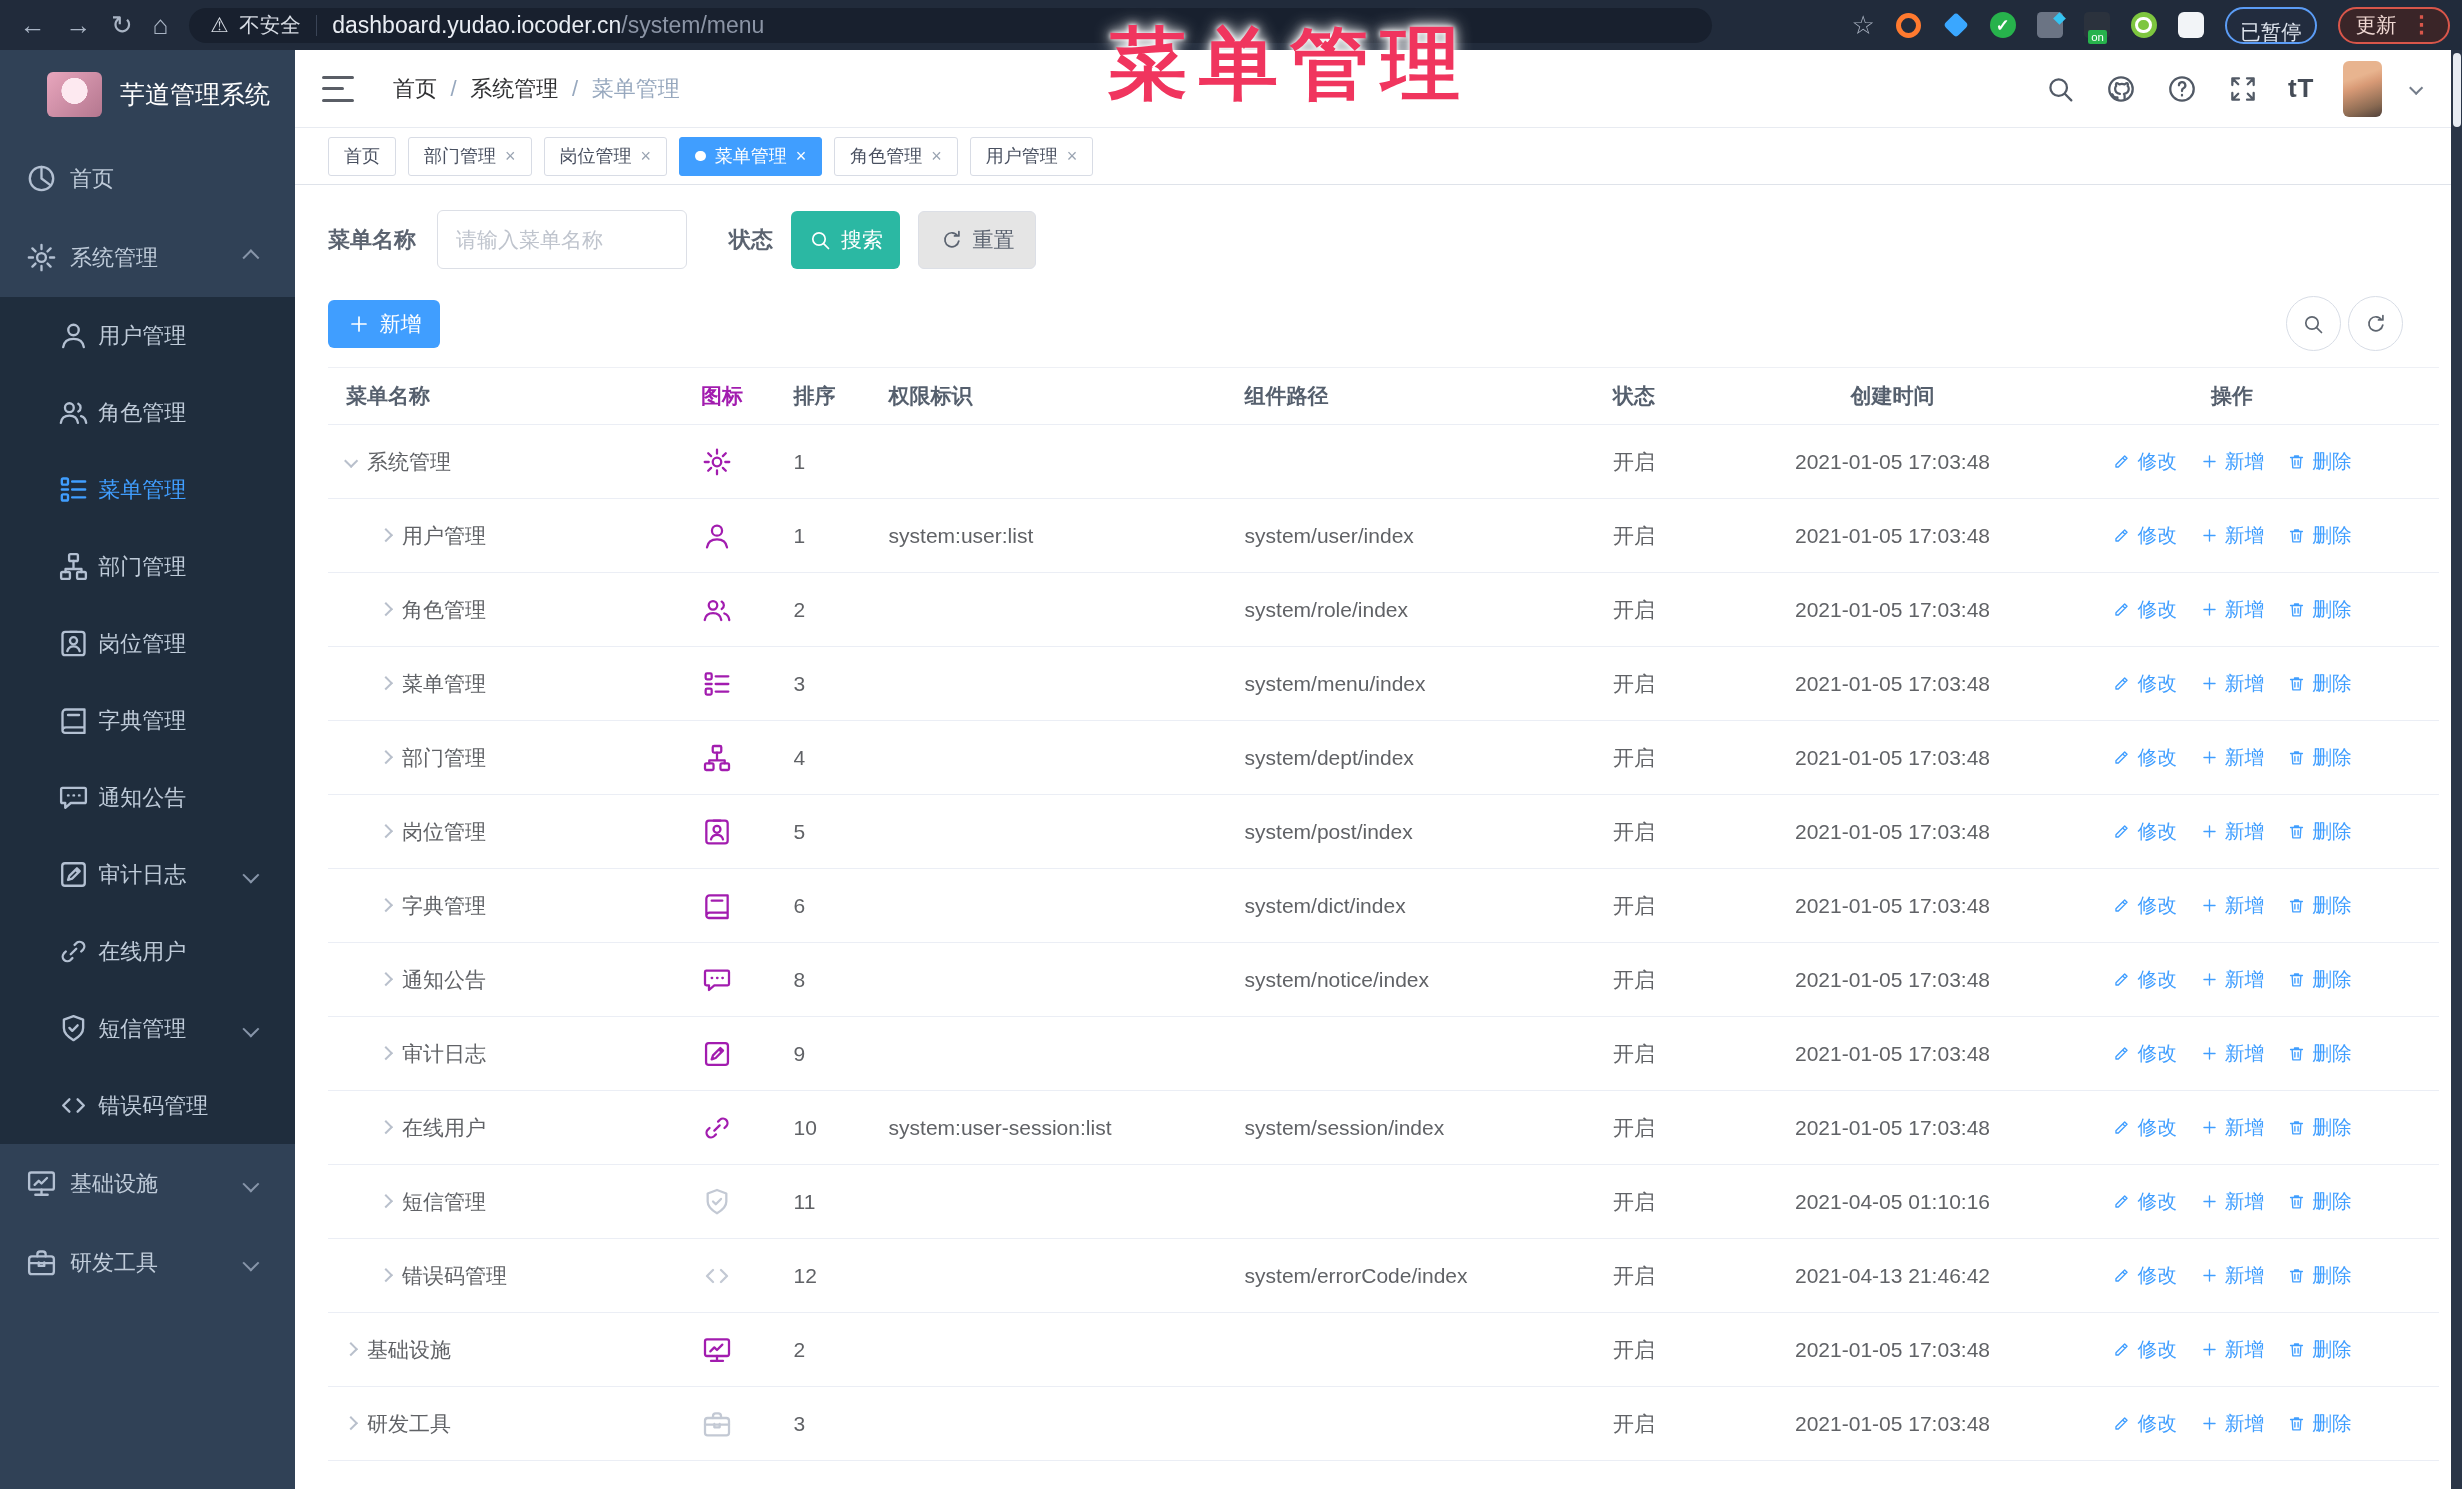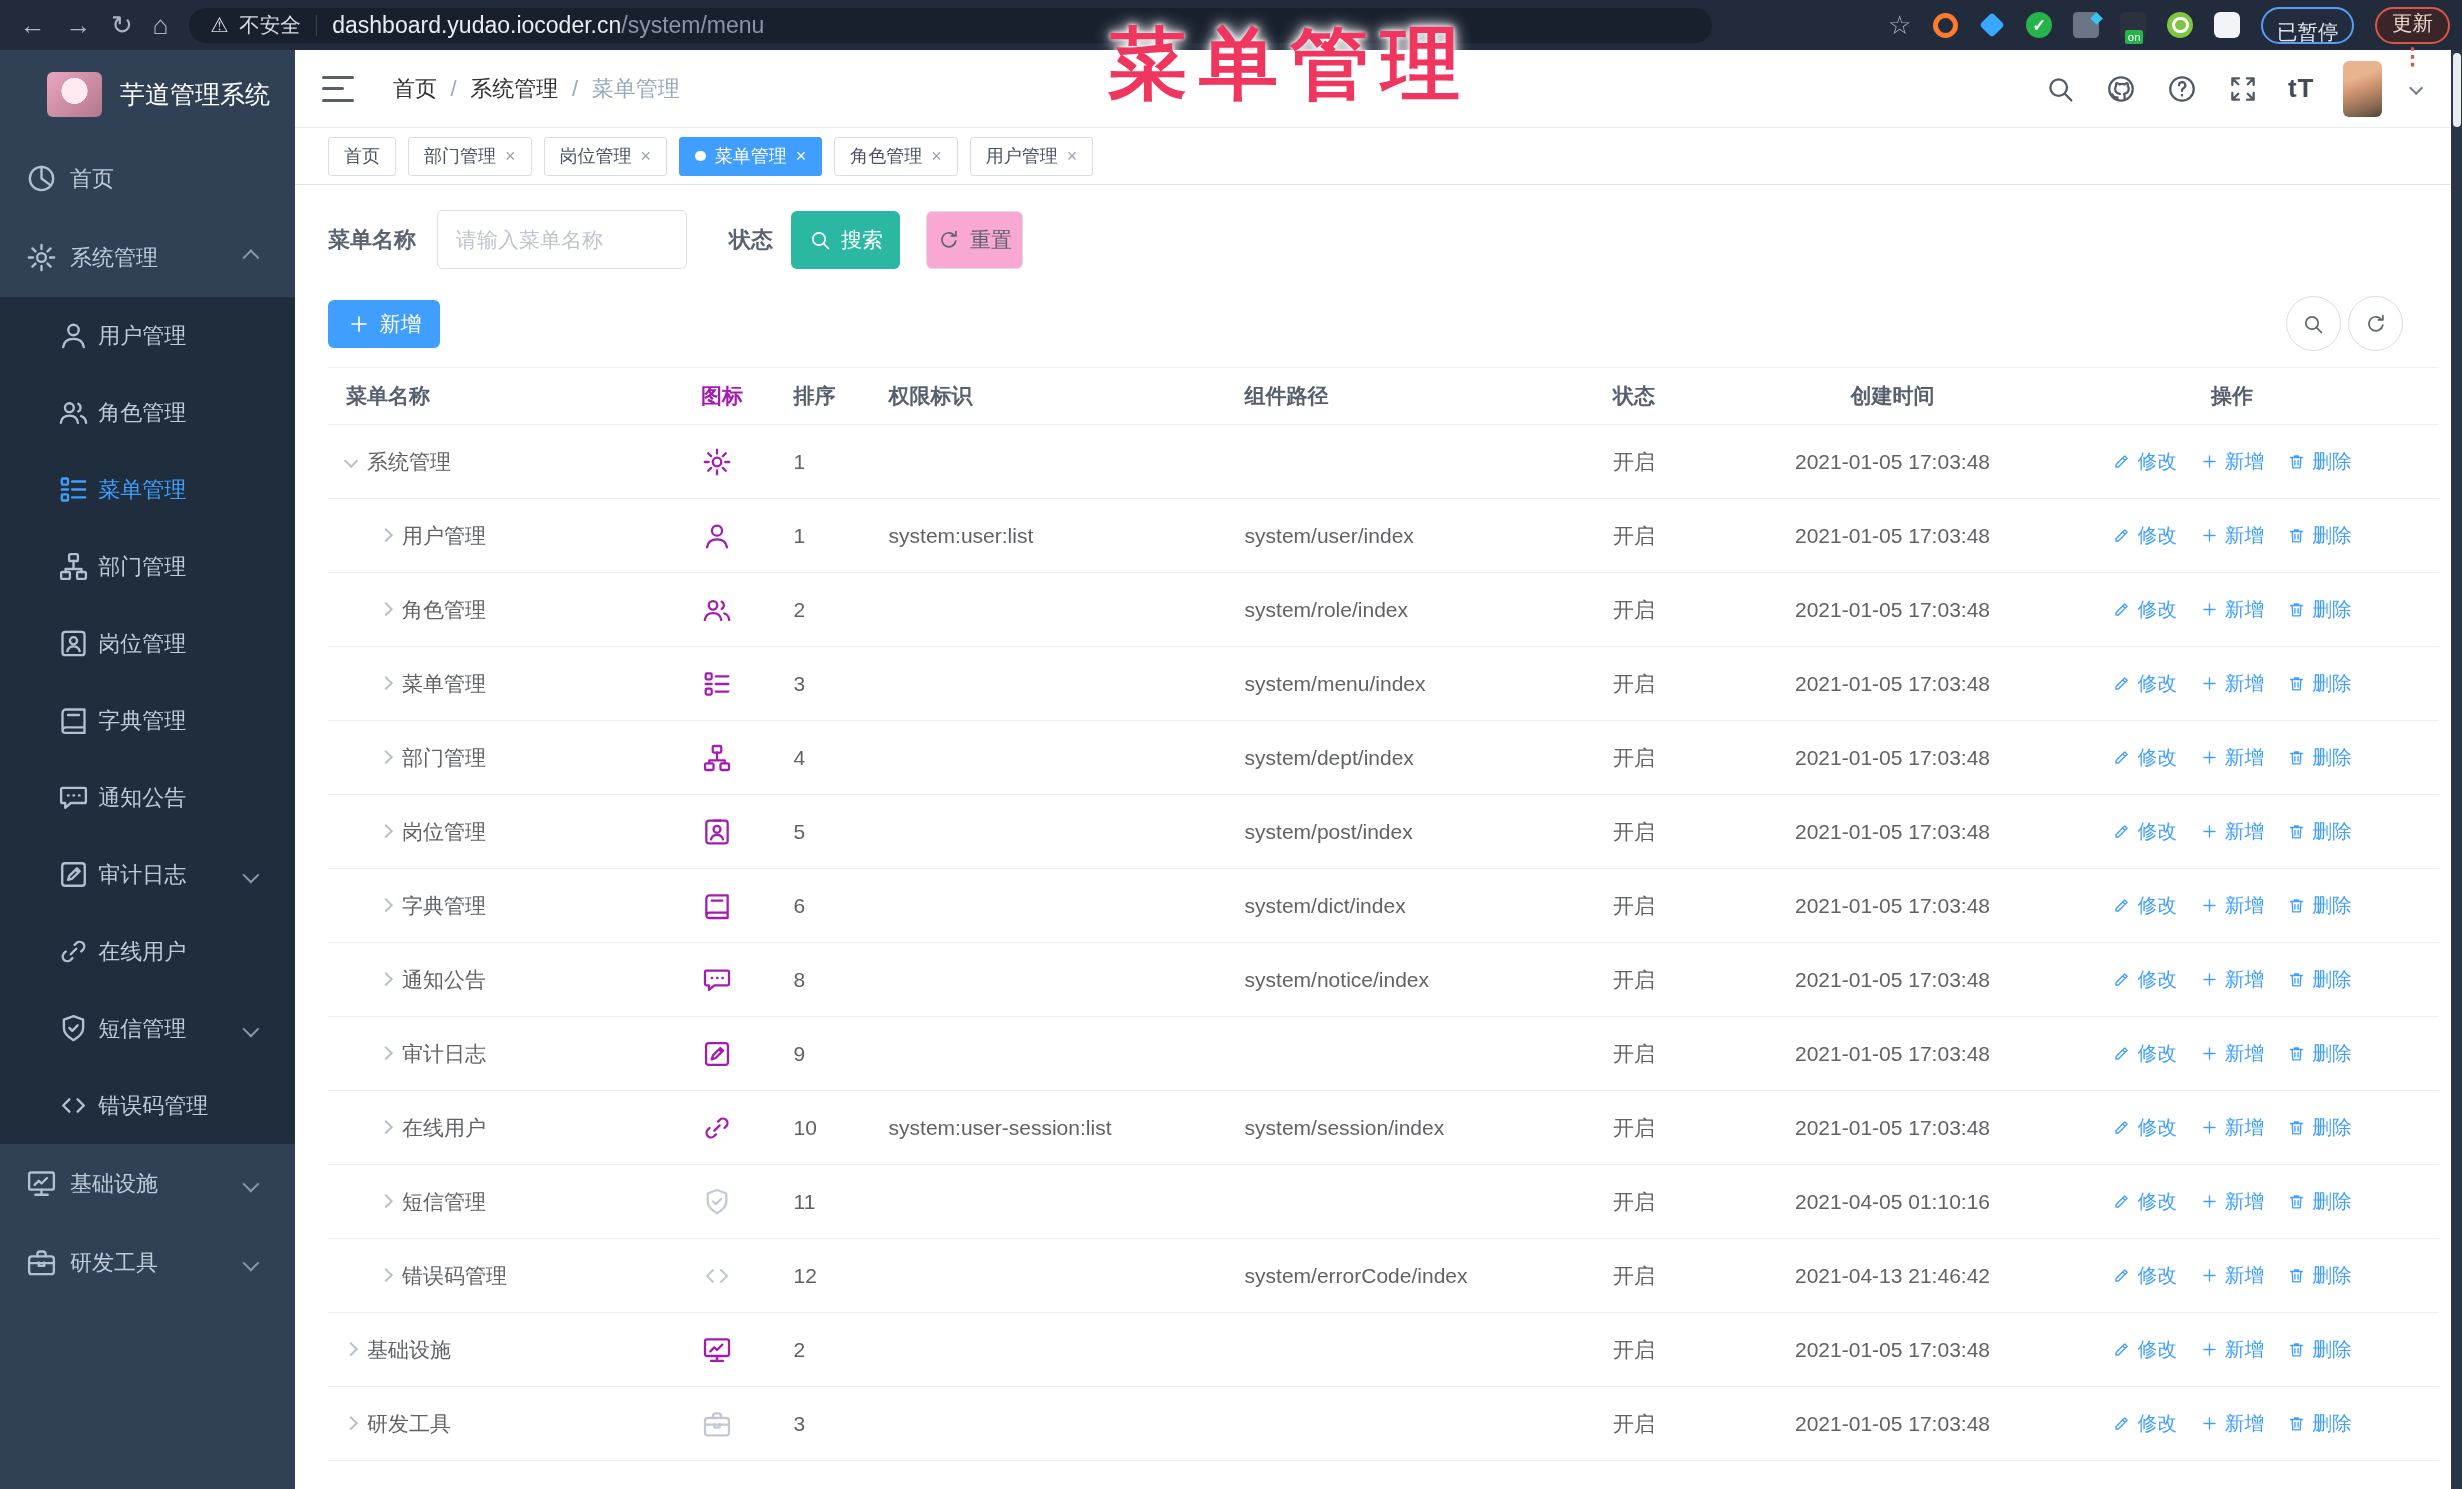--- a/index.html
+++ b/index.html
@@ -24,21 +24,21 @@
   .ext-tiles{background:#6b7484;border-radius:4.5px;}
   .ext-tiles::after{content:"";position:absolute;right:-1.5px;top:1.5px;width:9px;height:9px;background:#35c3f0;transform:rotate(45deg);}
   .ext-dark{background:#2b323d;border-radius:4.5px;}
   .ext-dark::after{content:"on";position:absolute;left:4.5px;bottom:-6px;background:#27b24c;color:#fff;font-size:11.4px;padding:0.8px 3px;border-radius:2.3px;}
   .ext-key{background:#7ec63f;border-radius:50%;}
   .ext-key::after{content:"";width:10.6px;height:10.6px;border:3px solid #fff;border-radius:50%;}
   .ext-puzzle{background:#f2f4f7;border-radius:6px;}
   .pill-paused{height:33px;border:2.3px solid #5b9cf5;border-radius:19.7px;background:#222c3e;display:flex;align-items:center;gap:9px;padding:0 13.6px;flex-direction:column;}
   .emoji-face{width:23.5px;height:23.5px;border-radius:50%;background:radial-gradient(circle at 35% 32%,#ffe982,#f6c53f);}
   .pill-paused span.txt{color:#dfe5ee;font-size:20.5px;}
-  .pill-update{height:33px;border:2.3px solid #d9564a;border-radius:19.7px;background:#3a2528;display:flex;align-items:center;gap:13.6px;padding:0 15px;flex-direction:column;}
+  .pill-update{height:33px;border:2.3px solid #d9564a;border-radius:19.7px;background:#3a2528;display:flex;align-items:center;gap:13.6px;padding:0 15px;}
   .pill-update .txt{color:#f0d8d3;font-size:20.5px;}
   .dots3{color:#d9564a;font-size:23px;font-weight:bold;line-height:0.6;}
 
   
   .app{position:absolute;top:50px;left:0;right:10.6px;bottom:0;display:flex;border-radius:22px;}
   .vscroll{position:absolute;top:50px;right:0;width:10.6px;bottom:0;background:#2a3547;z-index:6;}
   .vthumb{position:absolute;top:3px;left:1.5px;width:7.6px;height:74px;border-radius:4.5px;background:#e7ebf2;}
 
   
   .sidebar{width:295px;background:#304156;flex:none;color:#bfcbd9;}
@@ -87,21 +87,21 @@
   .f-label{font-size:22px;color:#5b6370;font-weight:600;}
   .f-input{width:250px;height:59px;border:1.5px solid #dcdfe6;border-radius:6px;margin-left:21px;padding:0 18px;font-size:21px;color:#333;box-sizing:border-box;outline:none;font-family:"Liberation Sans",sans-serif;}
   .f-input::placeholder{color:#bfc4cd;}
   .f-status-label{margin-left:42px;}
   .f-select{width:292px;height:59px;border:1.5px solid #dcdfe6;border-radius:6px;margin-left:23px;display:flex;align-items:center;padding:0 18px;box-sizing:border-box;cursor:pointer;}
   .f-select .ph{font-size:21px;color:#bfc4cd;}
   .f-select .chev{margin-left:auto;border-color:#b9c0cc;}
   .btn{height:58px;border-radius:6px;display:flex;align-items:center;justify-content:center;gap:9px;font-size:21px;cursor:pointer;box-sizing:border-box;}
   .btn svg{width:23px;height:23px;}
   .btn-search{width:109px;margin-left:18px;background:var(--teal,#2bb8a3);color:#fff;border:none;}
-  .btn-reset{width:97px;margin-left:26px;background:#f9a8d4;color:#5b6370;border:1.5px solid #dcdfe6;}
+  .btn-reset{width:118px;margin-left:18px;background:#e5e5e5;color:#5b6370;border:1.5px solid #dcdfe6;}
   .toolbar-row{margin-top:29px;height:50px;display:flex;align-items:center;position:relative;}
   .btn-add{width:112px;height:48px;background:var(--primary,#409eff);color:#fff;border:none;margin-left:0;}
   .mini-circles{position:absolute;right:32px;top:-3px;display:flex;gap:7.6px;}
   .mini{width:55px;height:55px;border-radius:50%;border:1.5px solid #d8dde6;display:flex;align-items:center;justify-content:center;color:#5f6670;box-sizing:border-box;cursor:pointer;background:#fff;}
   .mini svg{width:24px;height:24px;}
 
   
   .table{margin-top:18px;width:2111px;}
   .t-grid{display:grid;grid-template-columns:364px 91px 98px 356px 364px 159px 265px 414px;align-items:center;}
   .t-head{height:56px;border-top:1.5px solid #eef0f5;border-bottom:1.5px solid #ebeef5;font-size:21px;color:#555f6d;font-weight:600;}

